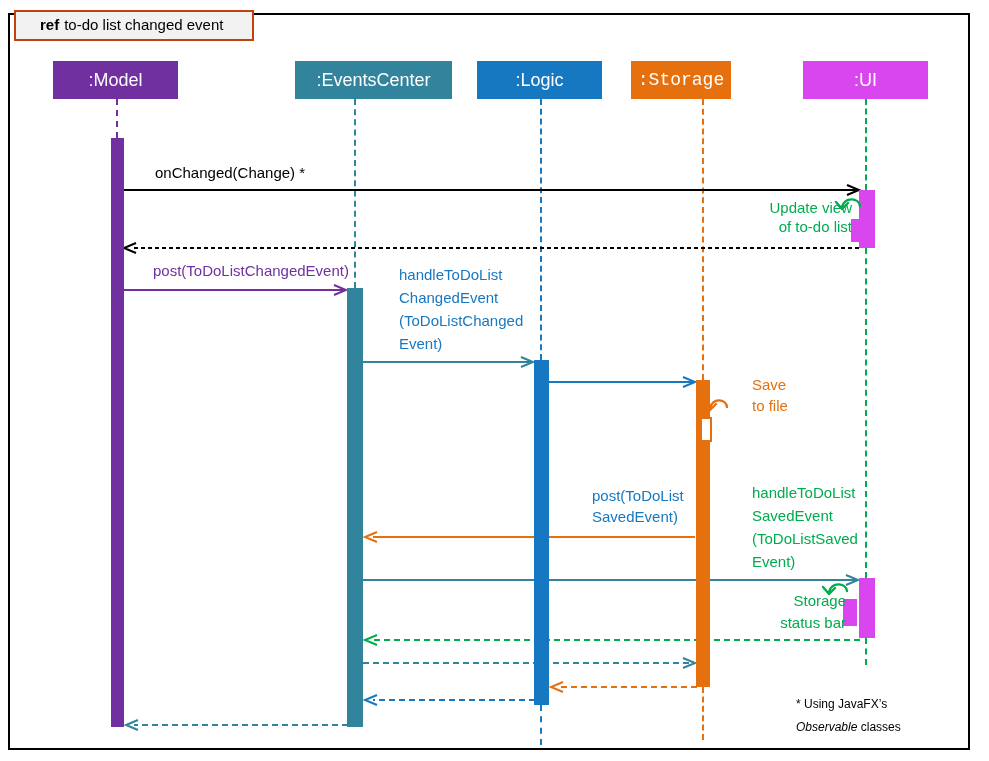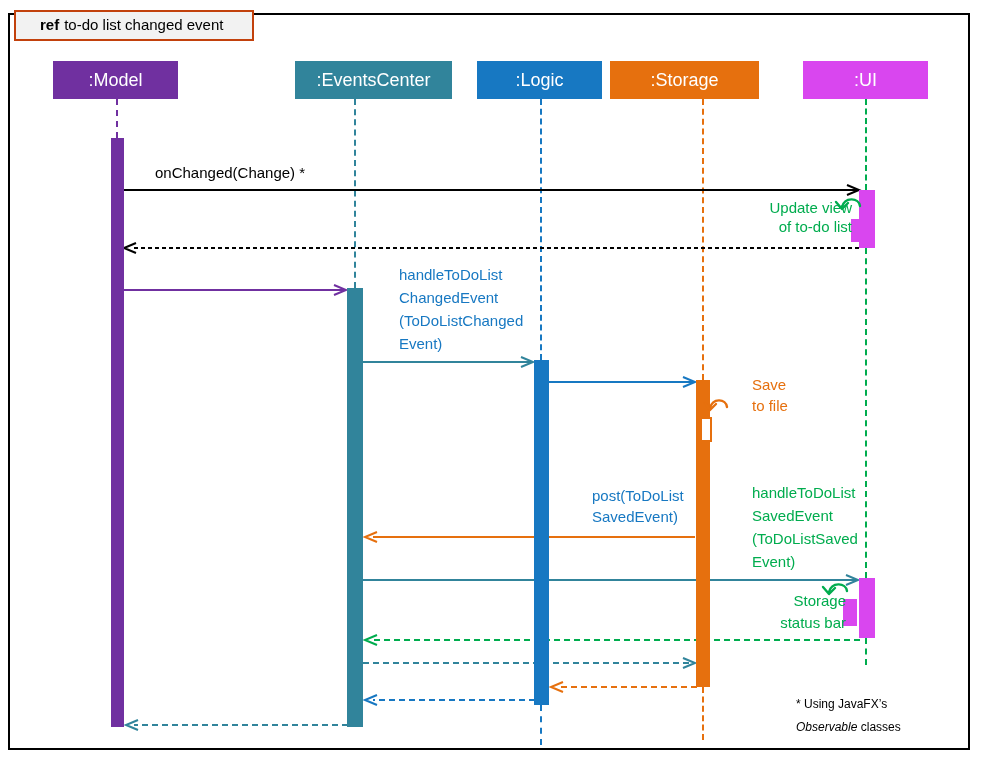--- a/index.html
+++ b/index.html
@@ -39,21 +39,21 @@
 
   <div id="frame" class="abs"></div>
 
   <div id="refbox" class="abs">
     <span class="kw">ref</span><span>to-do list changed event</span>
   </div>
 
   <div class="abs actor bg-model" style="left:53px;width:125px;">:Model</div>
   <div class="abs actor bg-events" style="left:283px;width:157px;margin-left:12px;">:EventsCenter</div>
   <div class="abs actor bg-logic" style="left:477px;width:125px;">:Logic</div>
-  <div class="abs actor bg-storage" style="left:610px;width:149px;">:Storage</div>
+  <div class="abs actor bg-storage" style="left:631px;width:100px;font-family:Liberation Mono, monospace;">:Storage</div>
   <div class="abs actor bg-ui" style="left:803px;width:125px;">:UI</div>
 
   <div class="abs life bl-model" style="left:116px;top:99px;height:39px;"></div>
   <div class="abs life bl-events" style="left:354px;top:99px;height:189px;"></div>
   <div class="abs life bl-logic" style="left:540px;top:99px;height:261px;"></div>
   <div class="abs life bl-logic" style="left:540px;top:705px;height:40px;"></div>
   <div class="abs life bl-storage" style="left:702px;top:99px;height:281px;"></div>
   <div class="abs life bl-storage" style="left:702px;top:687px;height:53px;"></div>
   <div class="abs life bl-ui" style="left:865px;top:99px;height:91px;"></div>
   <div class="abs life bl-ui" style="left:865px;top:248px;height:330px;"></div>
@@ -130,20 +130,21 @@
   <svg class="abs icon" style="left:821px;top:581px;" width="30" height="26">
     <path class="st-green" d="M26 10 C25 2, 11 0, 8 11"></path>
       <path class="st-green" d="M8 13 L2 6 M8 13 L14 7"></path>
     </svg>
 
   <div class="abs lbl c-black" style="left:135px;top:164px;">onChanged(Change) *</div>
   <div class="abs lbl c-green" style="left:718px;top:198px;width:114px;text-align:right;line-height:19px;">
     <div>Update view</div>
     <div>of to-do list</div>
   </div>
+  <div class="abs lbl c-purple" style="left:133px;top:262px;">post(ToDoListChangedEvent)</div>
   <div class="abs lbl c-blue lh23" style="left:379px;top:263px;">
     <div>handleToDoList</div>
     <div>ChangedEvent</div>
     <div>(ToDoListChanged</div>
     <div>Event)</div>
   </div>
   <div class="abs lbl c-orange lh21" style="left:732px;top:374px;">
     <div>Save</div>
     <div>to file</div>
   </div>

